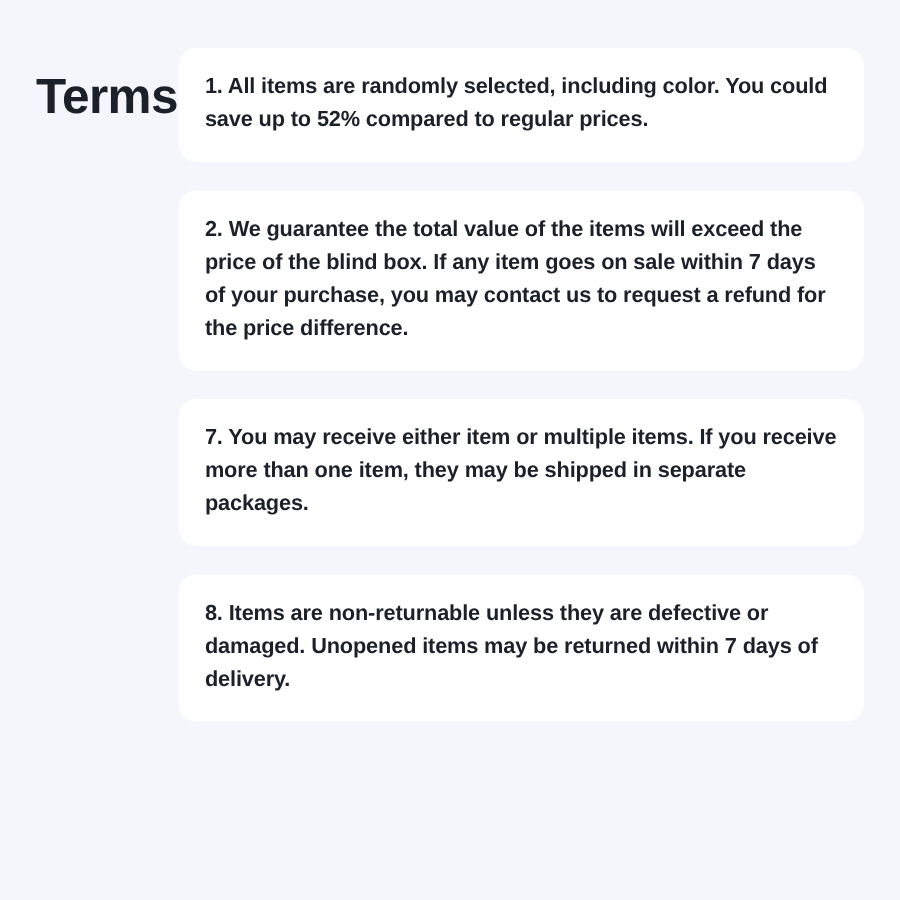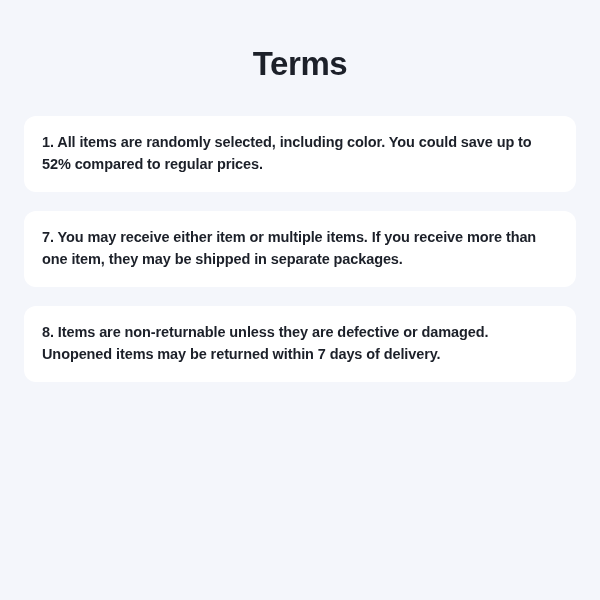--- a/index.html
+++ b/index.html
@@ -13,21 +13,21 @@
     font-family: "Liberation Sans", sans-serif;
     -webkit-font-smoothing: antialiased;
     overflow: hidden;
   }
   .page {
     width: 600px;
     height: 600px;
     box-sizing: border-box;
     padding: 0 24px;
     display: flex;
-    flex-direction: column;
+    flex-direction: row;
   }
   .page-title {
     margin: 0;
     padding-top: 44px;
     text-align: center;
     font-size: 33px;
     font-weight: 800;
     letter-spacing: -0.4px;
     color: #1c2029;
     line-height: 1.2;
@@ -57,19 +57,22 @@
 <body>
 
 <div class="page">
   <h1 class="page-title">Terms</h1>
 
   <div class="terms-list">
     <div class="term-card">
       <p class="term-text">1. All items are randomly selected, including color. You could save up to 52% compared to regular prices.</p>
     </div>
     <div class="term-card">
+      <p class="term-text">2. We guarantee the total value of the items will exceed the price of the blind box. If any item goes on sale within 7 days of your purchase, you may contact us to request a refund for the price difference.</p>
+    </div>
+    <div class="term-card">
       <p class="term-text">7. You may receive either item or multiple items. If you receive more than one item, they may be shipped in separate packages.</p>
     </div>
     <div class="term-card">
       <p class="term-text">8. Items are non-returnable unless they are defective or damaged. Unopened items may be returned within 7 days of delivery.</p>
     </div>
   </div>
 </div>
 
 </body></html>

